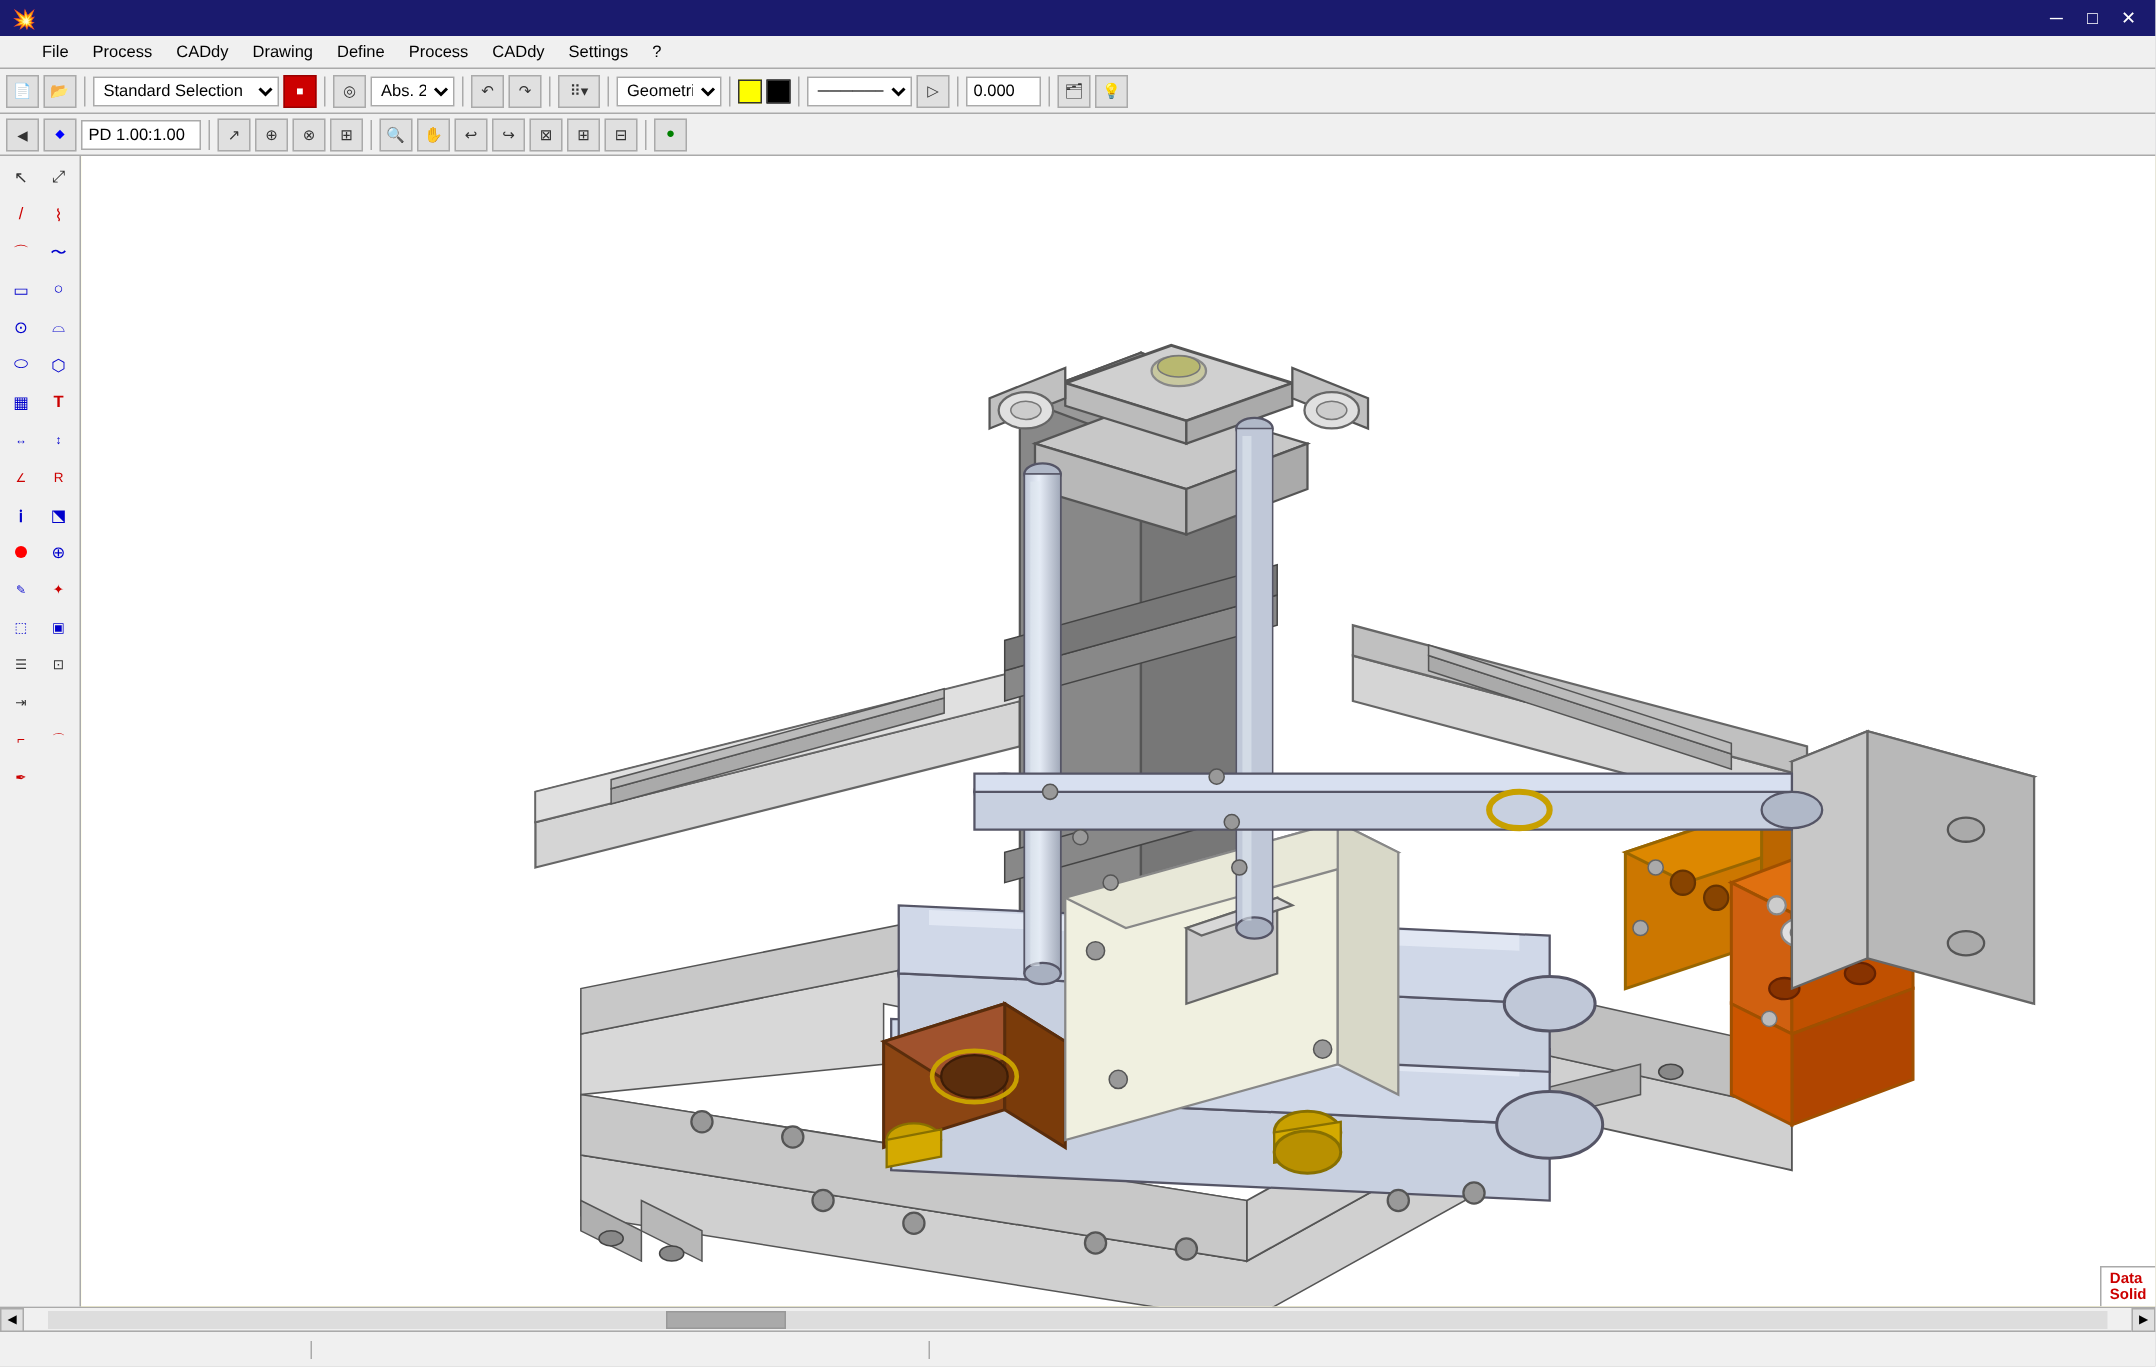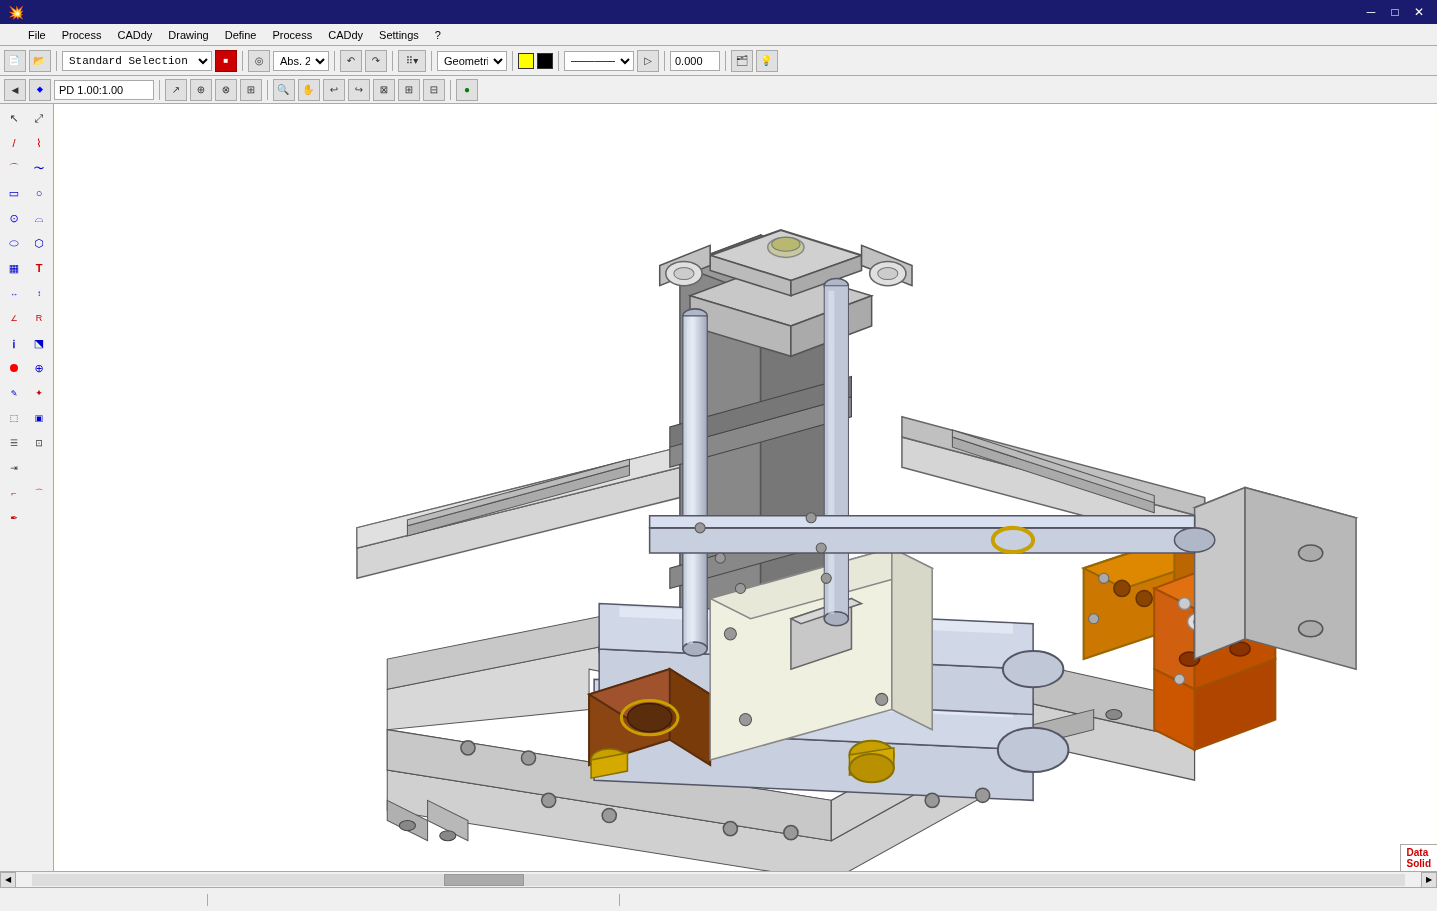--- a/index.html
+++ b/index.html
@@ -118,21 +118,21 @@
   <span class="menu-item">Settings</span>
   <span class="menu-item">?</span>
 </div>
 
 <div id="toolbar1">
 
   <div class="tb-btn" title="New">📄</div>
   <div class="tb-btn" title="Open">📂</div>
   <div class="tb-separator"></div>
 
-  <select class="tb-select" style="width:150px;font-family:Liberation Mono, monospace;">
+  <select class="tb-select" style="width:124px;">
     <option>Standard Selection</option>
   </select>
 
   <div class="tb-btn" style="background:#cc0000; border:1px solid #900;">
     <span style="color:white; font-size:8px;">■</span>
   </div>
 
   <div class="tb-separator"></div>
 
   <div class="tb-btn" title="Coordinate">◎</div>
@@ -179,21 +179,21 @@
 
   <div class="tb-btn" title="Layers">🗂</div>
   <div class="tb-btn" title="Layer visibility">💡</div>
 </div>
 
 <div id="toolbar2">
 
   <div class="tb-btn" style="font-size:9px;">◀</div>
   <div class="tb-btn" style="font-size:9px; color:blue;">⬥</div>
 
-  <input class="tb-input" type="text" style="width: 100px;" value="PD 1.00:1.00">
+  <input class="tb-input" type="text" style="width: 80px;" value="PD 1.00:1.00">
 
   <div class="tb-separator"></div>
 
   <div class="tb-btn" title="Snap to point">↗</div>
   <div class="tb-btn" title="Snap to grid">⊕</div>
   <div class="tb-btn" title="Snap to midpoint">⊗</div>
   <div class="tb-btn" title="Snap perpendicular">⊞</div>
 
   <div class="tb-separator"></div>
 

